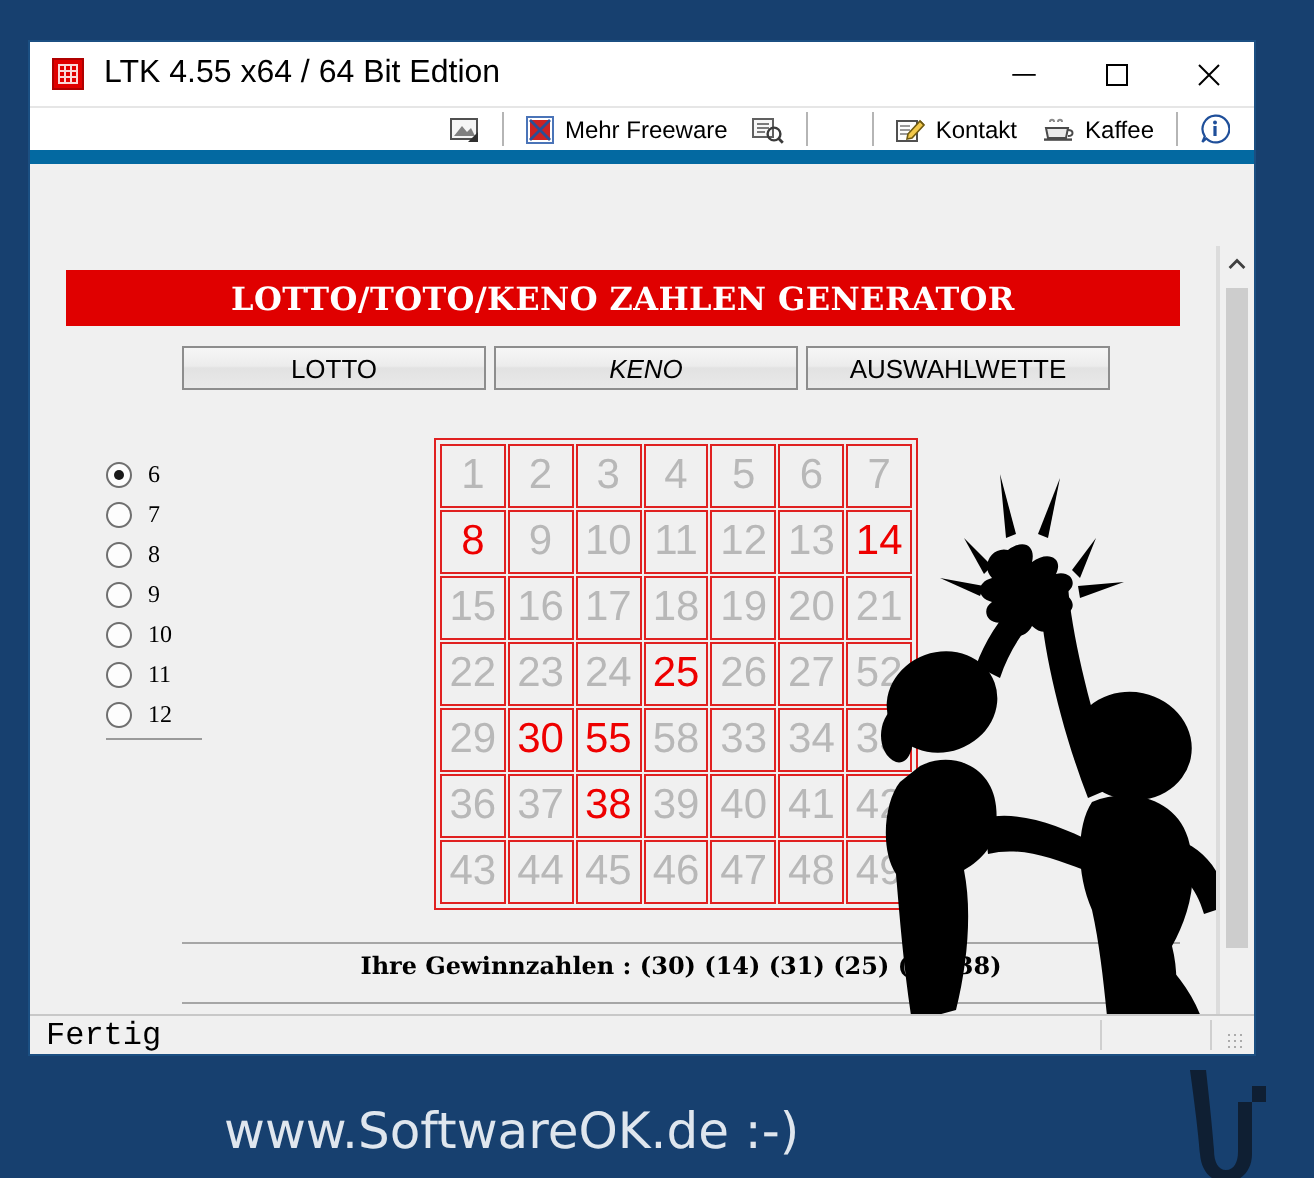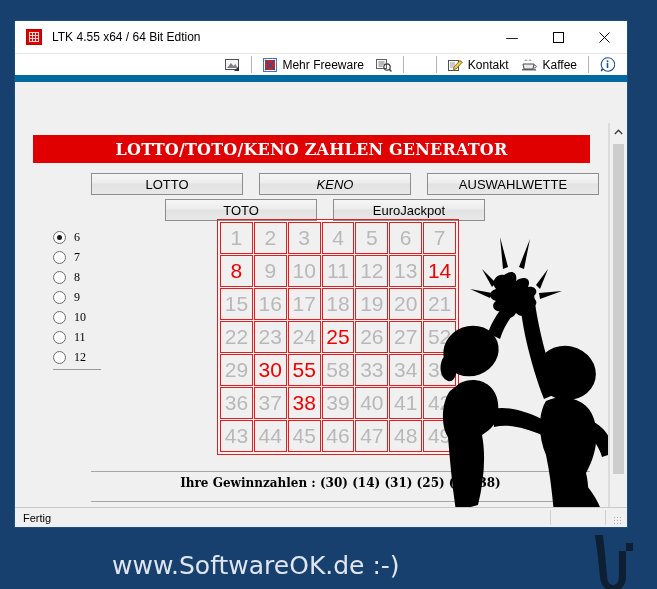--- a/index.html
+++ b/index.html
@@ -43,21 +43,21 @@
   }
   .app-icon::after{
     content:"";position:absolute;inset:2px;
     background-image:
       linear-gradient(to right,#fff 1px,transparent 1px),
       linear-gradient(to bottom,#fff 1px,transparent 1px);
     background-size:3px 3px;
     opacity:.85;
   }
   #title-text{
-    font-size:12px;color:#000;
+    font-size:16px;color:#000;
     white-space:nowrap;
     flex:1 1 auto;
   }
   .wbtn{
     width:46px;height:32px;
     display:flex;align-items:center;justify-content:center;
     font-size:13px;color:#000;
     font-family:"DejaVu Sans", sans-serif;
     user-select:none;
   }
@@ -126,35 +126,35 @@
     height:28px;
     background:#e00000;
     color:#ffffff;
     font-family:"DejaVu Serif", serif;
     font-weight:bold;
     font-size:16px;
     letter-spacing:.2px;
     display:flex;align-items:center;justify-content:center;
   }
   
-  .tabrow{position:absolute;display:flex;gap:16px;}
+  .tabrow{position:absolute;display:flex;gap:4px;}
   #tabrow1{left:76px;top:50px;}
   #tabrow2{left:150px;top:76px;}
   .tabbtn{
     height:22px;
     background:linear-gradient(to bottom,#f6f6f6 0%,#ececec 45%,#e2e2e2 50%,#e9e9e9 100%);
     border:1px solid #8d8d8d;
     box-sizing:border-box;
     font-size:13px;color:#000;
     display:flex;align-items:center;justify-content:center;
     font-family:"Liberation Sans", sans-serif;
   }
   #tab-lotto{width:152px;}
   #tab-keno{width:152px;font-style:italic;}
-  #tab-auswahl{width:172px;}
+  #tab-auswahl{width:152px;}
   #tab-toto{width:152px;}
   #tab-euro{width:152px;}
   
   #radios{
     position:absolute;left:38px;top:104px;
     width:72px;
   }
   .radio-row{
     display:flex;align-items:center;
     height:20px;
@@ -220,24 +220,25 @@
   #hr-bottom2{
     position:absolute;left:18px;top:408px;right:18px;
     height:1px;background:#c8c8c8;
   }
   
   #statusbar{
     flex:0 0 20px;height:20px;
     background:#f0f0f0;
     border-top:1px solid #c8c8c8;
     display:flex;align-items:center;
-    font-size:11px;color:#000;
+    font-size:16px;color:#000;
     padding-left:8px;
     box-sizing:border-box;
     position:relative;
+    font-family:Liberation Mono, monospace;
   }
   #status-sep1{position:absolute;left:535px;top:2px;bottom:2px;width:1px;background:#cfcfcf;}
   #status-sep2{position:absolute;left:590px;top:2px;bottom:2px;width:1px;background:#cfcfcf;}
   #status-grip{
     position:absolute;right:4px;bottom:3px;
     width:10px;height:8px;
     background-image:radial-gradient(#9a9a9a 34%,transparent 36%);
     background-size:3px 3px;
     opacity:.8;
   }
@@ -379,24 +380,20 @@
     <div id="clientwrap">
 
       <div id="client">
 
         <div id="banner">LOTTO/TOTO/KENO ZAHLEN GENERATOR</div>
 
         <div class="tabrow" id="tabrow1">
           <div class="tabbtn" id="tab-lotto">LOTTO</div>
           <div class="tabbtn" id="tab-keno">KENO</div>
           <div class="tabbtn" id="tab-auswahl">AUSWAHLWETTE</div>
-        </div>
-        <div class="tabrow" id="tabrow2">
-          <div class="tabbtn" id="tab-toto">TOTO</div>
-          <div class="tabbtn" id="tab-euro">EuroJackpot</div>
         </div>
 
         <div id="radios">
             <div class="radio-row sel">
               <span class="rdot"></span>
               <span class="rlabel">6</span>
             </div>
             <div class="radio-row">
               <span class="rdot"></span>
               <span class="rlabel">7</span>

